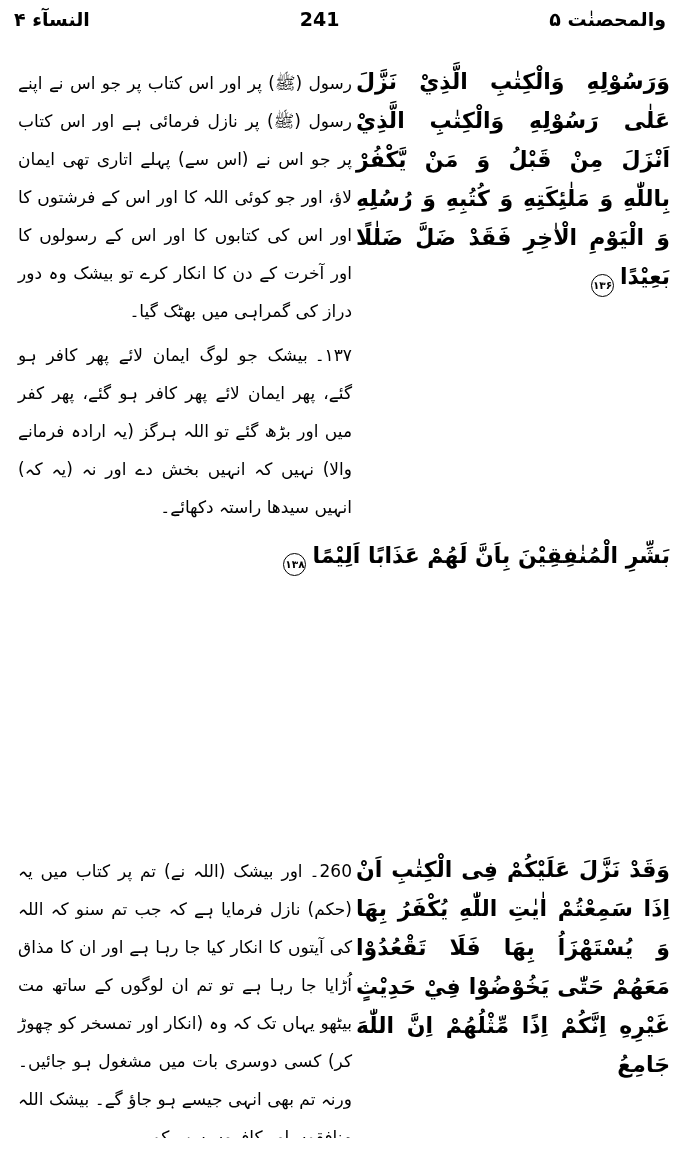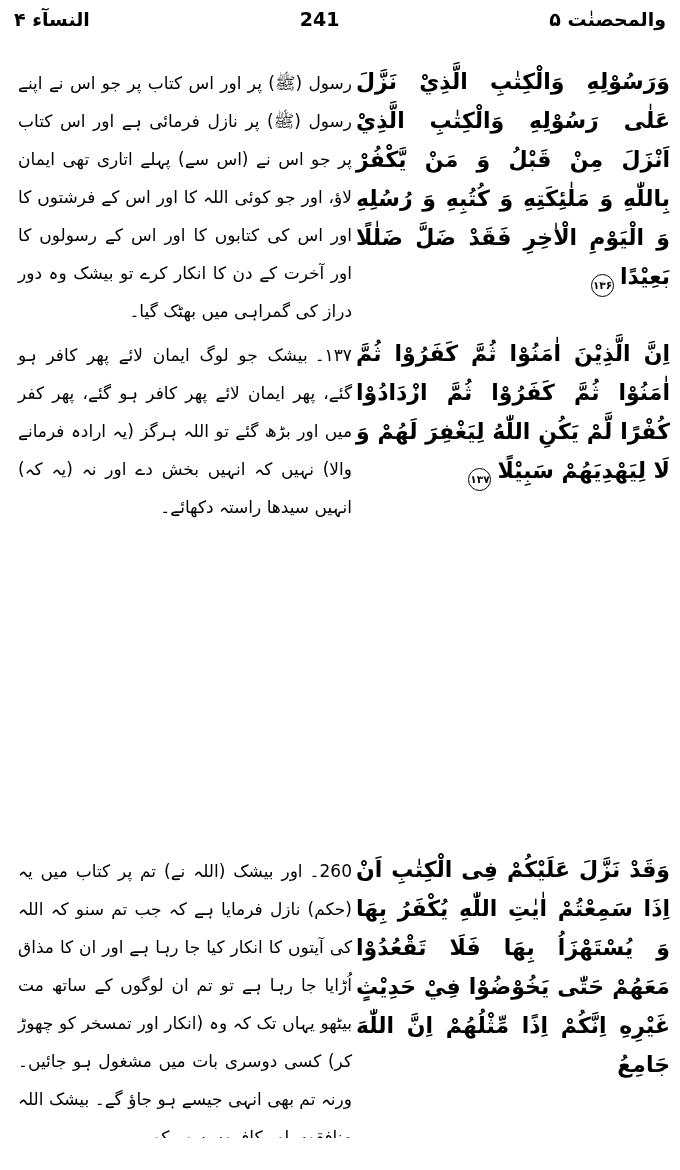--- a/index.html
+++ b/index.html
@@ -102,26 +102,26 @@
       </div>
       <div class="arabic-cell" lang="ar">
         <span class="arabic-text">وَرَسُوْلِهِ وَالْكِتٰبِ الَّذِيْ نَزَّلَ عَلٰى رَسُوْلِهِ وَالْكِتٰبِ الَّذِيْ اَنْزَلَ مِنْ قَبْلُ وَ مَنْ يَّكْفُرْ بِاللّٰهِ وَ مَلٰئِكَتِهِ وَ كُتُبِهِ وَ رُسُلِهِ وَ الْيَوْمِ الْاٰخِرِ فَقَدْ ضَلَّ ضَلٰلًا بَعِيْدًا</span><span class="ayah-medallion">۱۳۶</span>
       </div>
     </div>
 
     <div class="row row-1">
       <div class="urdu-cell" lang="ur">
         <span class="urdu-num">۱۳۷۔</span><span class="urdu-text">بیشک جو لوگ ایمان لائے پھر کافر ہو گئے، پھر ایمان لائے پھر کافر ہو گئے، پھر کفر میں اور بڑھ گئے تو اللہ ہرگز (یہ ارادہ فرمانے والا) نہیں کہ انہیں بخش دے اور نہ (یہ کہ) انہیں سیدھا راستہ دکھائے۔</span>
       </div>
-      <div class="arabic-cell" lang="ar">
-        <span class="arabic-text">اِنَّ الَّذِيْنَ اٰمَنُوْا ثُمَّ كَفَرُوْا ثُمَّ اٰمَنُوْا ثُمَّ كَفَرُوْا ثُمَّ ازْدَادُوْا كُفْرًا لَّمْ يَكُنِ اللّٰهُ لِيَغْفِرَ لَهُمْ وَ لَا لِيَهْدِيَهُمْ سَبِيْلًا</span><span class="ayah-medallion">۱۳۷</span>
-      </div>
     </div>
 
     <div class="row row-2">
+      <div class="arabic-cell" lang="ar">
+        <span class="arabic-text">بَشِّرِ الْمُنٰفِقِيْنَ بِاَنَّ لَهُمْ عَذَابًا اَلِيْمًا</span><span class="ayah-medallion">۱۳۸</span>
+      </div>
     </div>
 
     <div class="row row-3">
     </div>
 
     <div class="row row-4">
       <div class="urdu-cell" lang="ur">
         <span class="urdu-num">260۔</span><span class="urdu-text">اور بیشک (اللہ نے) تم پر کتاب میں یہ (حکم) نازل فرمایا ہے کہ جب تم سنو کہ اللہ کی آیتوں کا انکار کیا جا رہا ہے اور ان کا مذاق اُڑایا جا رہا ہے تو تم ان لوگوں کے ساتھ مت بیٹھو یہاں تک کہ وہ (انکار اور تمسخر کو چھوڑ کر) کسی دوسری بات میں مشغول ہو جائیں۔ ورنہ تم بھی انہی جیسے ہو جاؤ گے۔ بیشک اللہ منافقوں اور کافروں سب کو</span>
       </div>
       <div class="arabic-cell" lang="ar">

